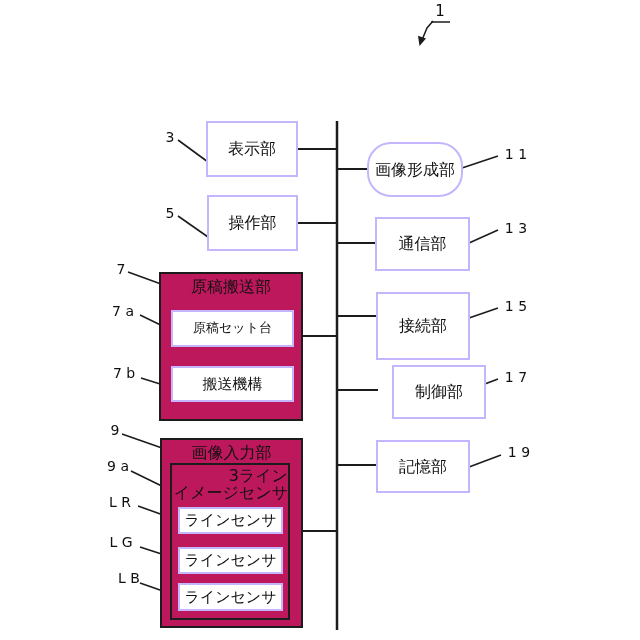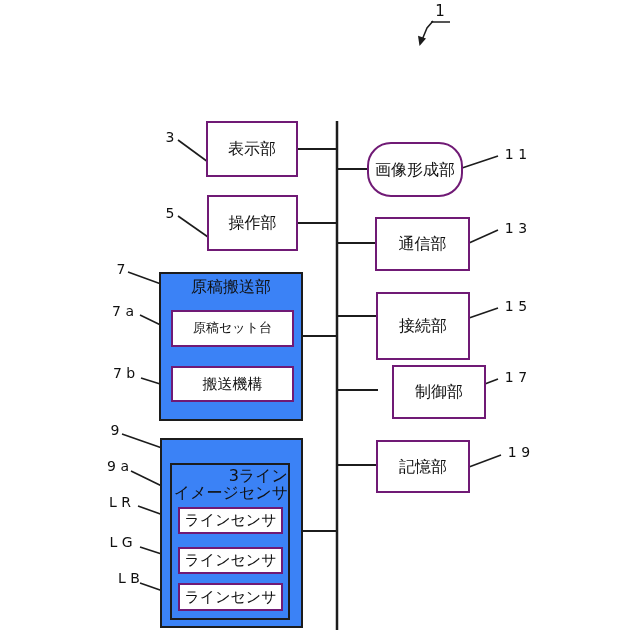--- a/index.html
+++ b/index.html
@@ -2,26 +2,26 @@
 <html><head>
 <meta charset="utf-8">
 <style>
   html,body{margin:0;padding:0;background:#ffffff;}
   .stage{
     position:relative;width:640px;height:640px;background:#ffffff;overflow:hidden;
     font-family:"DejaVu Sans","Liberation Sans",sans-serif;color:#101010;
   }
   .lines{position:absolute;left:0;top:0;width:640px;height:640px;z-index:1;}
   .box{
-    position:absolute;box-sizing:border-box;border:2px solid #701a75;background:#ffffff;
+    position:absolute;box-sizing:border-box;border:2px solid #c4b5fd;background:#ffffff;
     display:flex;align-items:center;justify-content:center;
     font-size:16px;line-height:1.1;z-index:2;text-align:center;white-space:nowrap;
   }
   .cbox{
-    position:absolute;box-sizing:border-box;border:2px solid #1c1c1c;background:#3b82f6;
+    position:absolute;box-sizing:border-box;border:2px solid #1c1c1c;background:#be185d;
     z-index:2;
   }
   .cbox .box{z-index:3;}
   .box-title{
     position:absolute;left:0;right:0;top:4px;text-align:center;
     font-size:16px;line-height:1.1;white-space:nowrap;
   }
   .box-title.two-line{font-size:16px;line-height:17px;top:2px;text-align:right;}
   .ref{
     position:absolute;z-index:2;font-size:14px;text-align:center;white-space:pre;
@@ -90,20 +90,21 @@
     <div class="box-title">原稿搬送部</div>
     <div class="box" style="left:10px;top:36px;width:123px;height:37px;font-size:13px;">
       <span>原稿セット台</span>
     </div>
     <div class="box" style="left:10px;top:92px;width:123px;height:36px;font-size:15px;">
       <span>搬送機構</span>
     </div>
   </div>
 
   <div class="cbox" style="left:160px;top:438px;width:143px;height:190px;">
+    <div class="box-title">画像入力部</div>
     <div class="cbox" style="left:8px;top:23px;width:120px;height:157px;">
       <div class="box-title two-line">
         <div>3ライン</div>
         <div>イメージセンサ</div>
       </div>
       <div class="box" style="left:6px;top:42px;width:105px;height:27px;font-size:15px;">
         <span>ラインセンサ</span>
       </div>
       <div class="box" style="left:6px;top:82px;width:105px;height:27px;font-size:15px;">
         <span>ラインセンサ</span>

